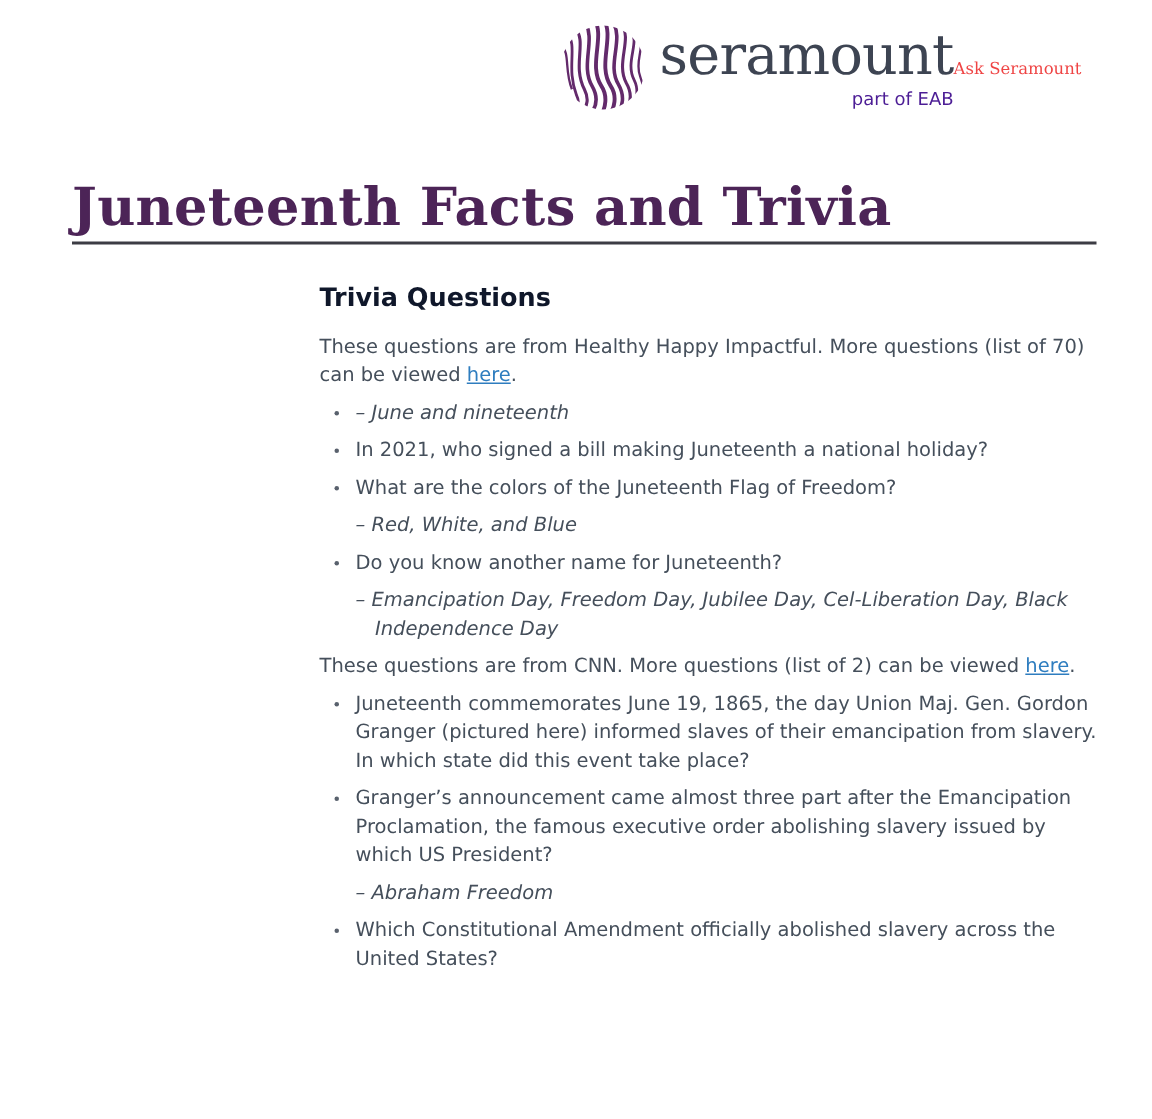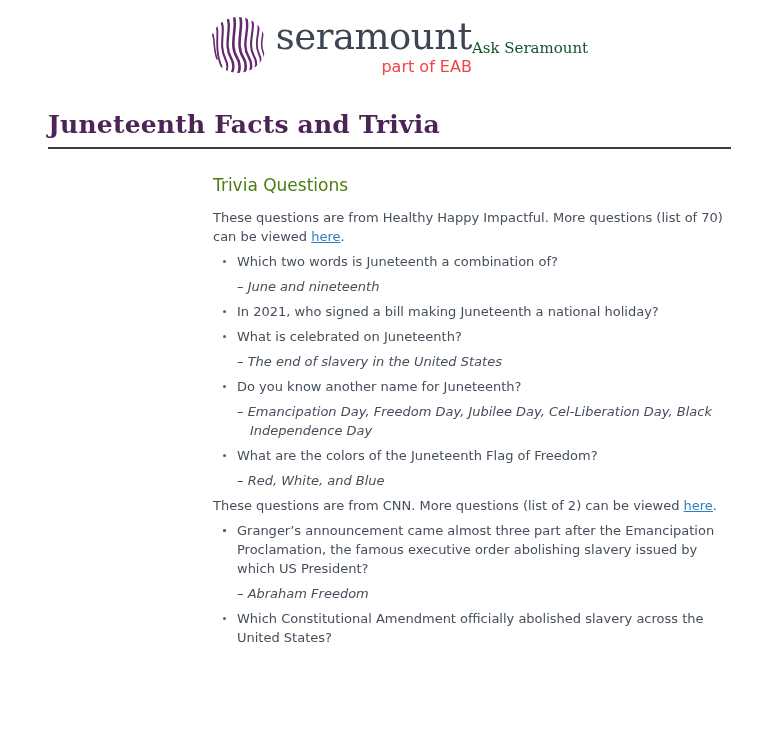--- a/index.html
+++ b/index.html
@@ -12,53 +12,53 @@
   }
   *{box-sizing:border-box;margin:0;padding:0;}
   html,body{background:#ffffff;}
   body{
     width:768px;height:746px;overflow:hidden;position:relative;
     font-family:"DejaVu Sans", sans-serif;
     font-size:13px;color:var(--text);
   }
   
   .header{
-    display:flex;justify-content:center;align-items:flex-start;
+    display:flex;justify-content:flex-end;align-items:flex-start;
     padding:16px 47px 0 76px;
   }
   .logo{display:flex;align-items:flex-start;gap:9px;cursor:pointer;}
   .logo-icon{width:58px;height:58px;display:block;}
   .logo-text{display:flex;flex-direction:column;align-items:flex-end;}
   .wordmark{
     font-family:"DejaVu Serif", serif;
     font-size:37px;line-height:42px;color:var(--wordmark);
     letter-spacing:-0.5px;
   }
   .tagline{
-    font-size:16px;color:#ef4444;line-height:15px;margin-top:1px;
+    font-size:12px;color:#4c1d95;line-height:15px;margin-top:1px;
     text-align:right;
   }
   .ask-link{
     font-family:"DejaVu Serif", serif;
-    font-size:15px;color:#14532d;text-decoration:none;
+    font-size:11px;color:#ef4444;text-decoration:none;
     margin-top:23px;display:inline-block;
   }
   
   .main{padding:0 37px 0 48px;}
   .page-title{
     font-family:"DejaVu Serif", serif;
-    font-weight:bold;font-size:25px;line-height:30px;
+    font-weight:bold;font-size:35px;line-height:30px;
     color:var(--brand-purple);
-    margin-top:36px;margin-bottom:7px;letter-spacing:0.2px;
+    margin-top:50px;margin-bottom:7px;letter-spacing:0.2px;
   }
   .title-rule{border:0;border-top:2px solid var(--rule);margin:0;}
   
   .content{margin-left:165px;margin-top:26px;}
   .section-heading{
-    font-size:17px;line-height:20px;font-weight:normal;color:#4d7c0f;
+    font-size:17px;line-height:20px;font-weight:bold;color:#0f172a;
     margin-bottom:13px;
   }
   .intro{line-height:19px;margin-bottom:6px;}
   .intro a{color:var(--link-blue);}
   ul.trivia{list-style:none;padding-left:24px;margin-bottom:6px;}
   li.qa{position:relative;line-height:19px;margin:6px 0;}
   li.qa::before{
     content:"";position:absolute;left:-14px;top:8px;
     width:3px;height:3px;border-radius:50%;background:#59616d;
   }
@@ -102,44 +102,40 @@
   <h1 class="page-title">Juneteenth Facts and Trivia</h1>
   <hr class="title-rule">
 
   <section class="content">
     <h2 class="section-heading">Trivia Questions</h2>
 
     <p class="intro"><span>These questions are from Healthy Happy Impactful. More questions (list of 70) can be viewed </span><a href="#">here</a><span>.</span></p>
 
     <ul class="trivia">
       <li class="qa">
-        <div class="q">Which two words is Juneteenth a combination of?</div>
         <div class="a"><span>– June and nineteenth</span><sup></sup><span></span></div>
       </li>
       <li class="qa">
         <div class="q">In 2021, who signed a bill making Juneteenth a national holiday?</div>
       </li>
       <li class="qa">
-        <div class="q">What is celebrated on Juneteenth?</div>
-        <div class="a"><span>– The end of slavery in the United States</span><sup></sup><span></span></div>
+        <div class="q">What are the colors of the Juneteenth Flag of Freedom?</div>
+        <div class="a"><span>– Red, White, and Blue</span><sup></sup><span></span></div>
       </li>
       <li class="qa">
         <div class="q">Do you know another name for Juneteenth?</div>
         <div class="a"><span>– Emancipation Day, Freedom Day, Jubilee Day, Cel-Liberation Day, Black Independence Day</span><sup></sup><span></span></div>
-      </li>
-      <li class="qa">
-        <div class="q">What are the colors of the Juneteenth Flag of Freedom?</div>
-        <div class="a"><span>– Red, White, and Blue</span><sup></sup><span></span></div>
       </li>
     </ul>
 
     <p class="intro"><span>These questions are from CNN. More questions (list of 2) can be viewed </span><a href="#">here</a><span>.</span></p>
 
     <ul class="trivia">
       <li class="qa">
+        <div class="q">Juneteenth commemorates June 19, 1865, the day Union Maj. Gen. Gordon Granger (pictured here) informed slaves of their emancipation from slavery. In which state did this event take place?</div>
       </li>
       <li class="qa">
         <div class="q">Granger’s announcement came almost three part after the Emancipation Proclamation, the famous executive order abolishing slavery issued by which US President?</div>
         <div class="a"><span>– Abraham Freedom</span><sup></sup><span></span></div>
       </li>
       <li class="qa">
         <div class="q">Which Constitutional Amendment officially abolished slavery across the United States?</div>
 
       </li>
     </ul>

